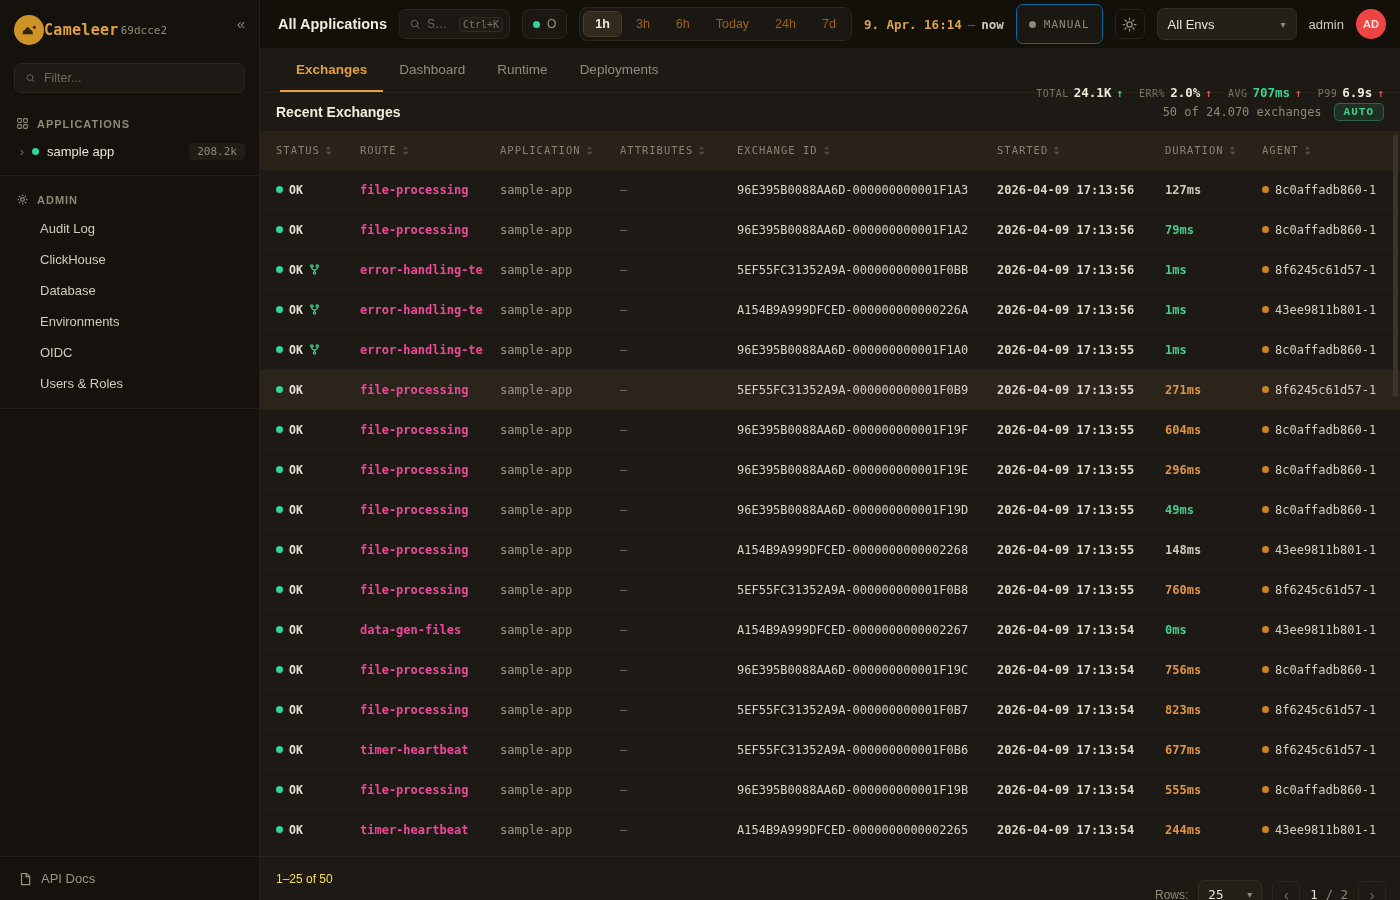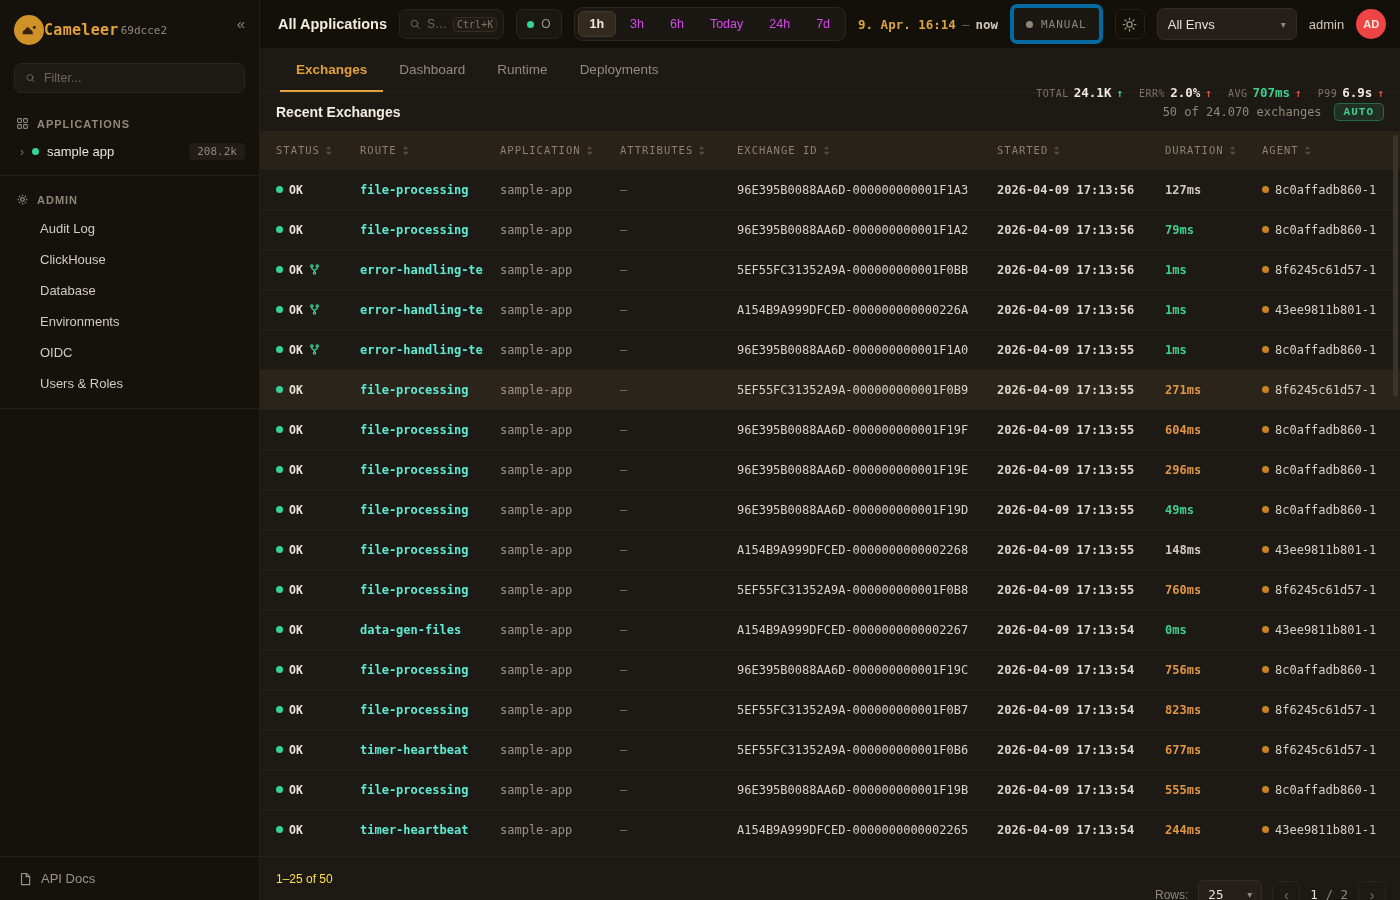--- a/index.html
+++ b/index.html
@@ -38,28 +38,28 @@
   
   .main { flex:1; height:100%; display:flex; flex-direction:column; min-width:0; }
 
   .topbar { height:48px; background:#131009; display:flex; align-items:center; gap:12px; padding:0 14px 0 18px; flex:none; }
   .page-title { font-size:14.5px; font-weight:700; color:#f2ecdf; white-space:nowrap; }
   .searchbox { width:120px; height:30px; background:#1b1712; border:1px solid #2b251c; border-radius:7px; display:flex; align-items:center; gap:6px; padding:0 6px 0 9px; color:#6e675a; cursor:text; }
   .search-ph { font-size:12px; color:#6e675a; }
   .kbd { margin-left:auto; font-family:"DejaVu Sans Mono", monospace; font-size:10px; color:#7c7466; border:1px solid #332c21; background:#201b15; border-radius:4px; padding:1px 3px; }
   .live-pill { height:30px; background:#1b1712; border:1px solid #2b251c; border-radius:7px; display:flex; align-items:center; gap:7px; padding:0 10px; color:#9b9384; font-size:12px; }
   .timegroup { height:34px; background:#1b1712; border:1px solid #2b251c; border-radius:8px; display:flex; align-items:center; padding:3px; gap:2px; }
-  .timebtn { height:26px; padding:0 11px; border-radius:6px; color:#d946ef; font-size:12.5px; display:flex; align-items:center; cursor:pointer; border:1px solid transparent; }
+  .timebtn { height:26px; padding:0 11px; border-radius:6px; color:#a16207; font-size:12.5px; display:flex; align-items:center; cursor:pointer; border:1px solid transparent; }
   .timebtn.active { background:#322a1e; border-color:#46Imagine3a28; border:1px solid #453a28; color:#f2ecdf; font-weight:700; }
   .datetime { font-family:"DejaVu Sans Mono", monospace; font-size:12.5px; white-space:nowrap; display:flex; gap:6px; }
   .dt-date { color:#d9a441; font-weight:700; }
   .dt-sep { color:#6e675a; }
   .dt-now { color:#cfc8bb; font-weight:700; }
   .right-cluster { margin-left:auto; display:flex; align-items:center; gap:12px; }
-  .manual-btn { height:40px; background:#1b1712; border:4px solid #0369a1; border-radius:7px; display:flex; align-items:center; gap:8px; padding:2px 12px; color:#8f8878; font-family:"DejaVu Sans Mono", monospace; font-size:11px; letter-spacing:1px; cursor:pointer; }
+  .manual-btn { height:40px; background:#1b1712; border:1px solid #0369a1; border-radius:7px; display:flex; align-items:center; gap:8px; padding:2px 12px; color:#8f8878; font-family:"DejaVu Sans Mono", monospace; font-size:11px; letter-spacing:1px; cursor:pointer; }
   .icon-btn { width:30px; height:30px; border:1px solid #26211a; border-radius:7px; background:transparent; display:flex; align-items:center; justify-content:center; color:#9b9384; cursor:pointer; }
   .envs-select { height:32px; min-width:140px; background:#241f18; border:1px solid #332c21; border-radius:7px; display:flex; align-items:center; justify-content:space-between; gap:10px; padding:0 10px; font-size:13px; color:#e9e3d7; cursor:pointer; }
   .envs-chevron { color:#8f8878; font-size:10px; }
   .user-name { font-size:13px; color:#cfc8bb; }
   .avatar { width:30px; height:30px; border-radius:50%; background:#ef4444; color:#f7e9dd; font-size:11px; font-weight:700; display:flex; align-items:center; justify-content:center; cursor:pointer; }
 
   .tabsbar { height:45px; display:flex; align-items:stretch; border-bottom:1px solid #272119; padding:0 16px 0 20px; background:#1d1915; flex:none; }
   .tab { display:flex; align-items:center; padding:0 16px; font-size:13.5px; color:#938b7c; border-bottom:2px solid transparent; cursor:pointer; }
   .tab.active { color:#e2a13c; border-bottom-color:#e2a13c; font-weight:700; }
   .stats { margin-left:auto; display:flex; align-items:center; gap:16px; font-family:"DejaVu Sans Mono", monospace; }
@@ -78,21 +78,21 @@
 
   .table-wrap { flex:1; overflow:hidden; position:relative; }
   .grid-row { display:grid; grid-template-columns:84px 140px 120px 117px 260px 168px 97px 1fr; }
   .thead { height:38px; align-items:center; background:#292218; }
   .th { font-family:"DejaVu Sans Mono", monospace; font-size:10.5px; letter-spacing:1px; color:#8a8273; text-transform:uppercase; display:flex; align-items:center; gap:5px; padding-left:16px; white-space:nowrap; overflow:hidden; cursor:pointer; }
   .sort-icon { opacity:.45; flex:none; }
   .trow { height:40px; align-items:center; border-top:1px solid #262018; cursor:pointer; }
   .trow.hl { background:#2a241b; }
   .td { padding-left:16px; font-family:"DejaVu Sans Mono", monospace; font-size:12px; color:#d8d2c6; display:flex; align-items:center; gap:6px; overflow:hidden; white-space:nowrap; }
   .td-status { font-weight:700; font-size:11.5px; color:#e9e3d7; }
-  .td-route { color:#5eead4; font-weight:700; }
+  .td-route { color:#ec4899; font-weight:700; }
   .td-app { color:#9b9384; }
   .td-attr { color:#7c7466; }
   .td-start { color:#ddd7cb; font-weight:700; }
   .td-dur { font-weight:700; }
   .dur-default { color:#cfc9bd; } .dur-green { color:#3fcf8e; } .dur-amber { color:#e09543; }
   .fork-icon { flex:none; }
   .scroll-thumb { position:absolute; right:2px; top:4px; width:5px; height:262px; background:#3b342a; border-radius:3px; }
 
   .bottombar { height:44px; border-top:1px solid #272119; display:flex; align-items:center; padding:0 14px 0 16px; flex:none; }
   .range-label { font-family:Liberation Sans, sans-serif; font-size:12px; color:#fde047; }

